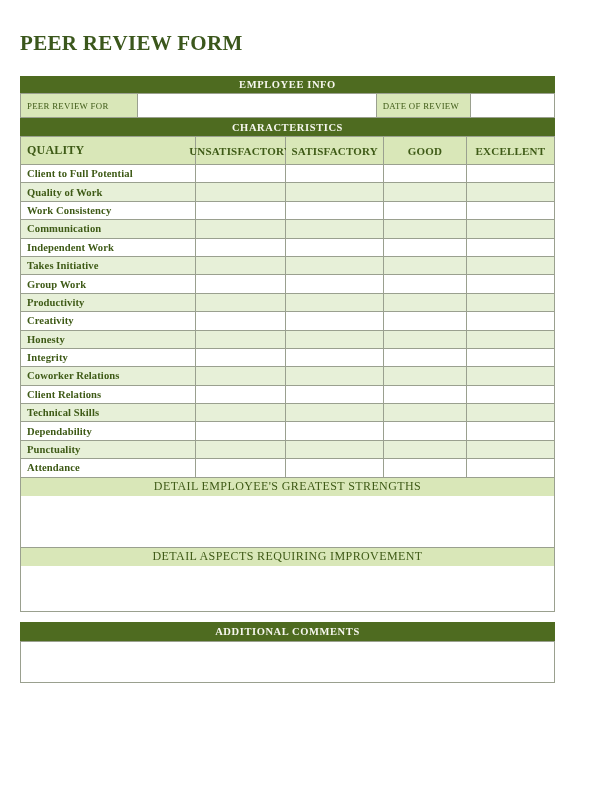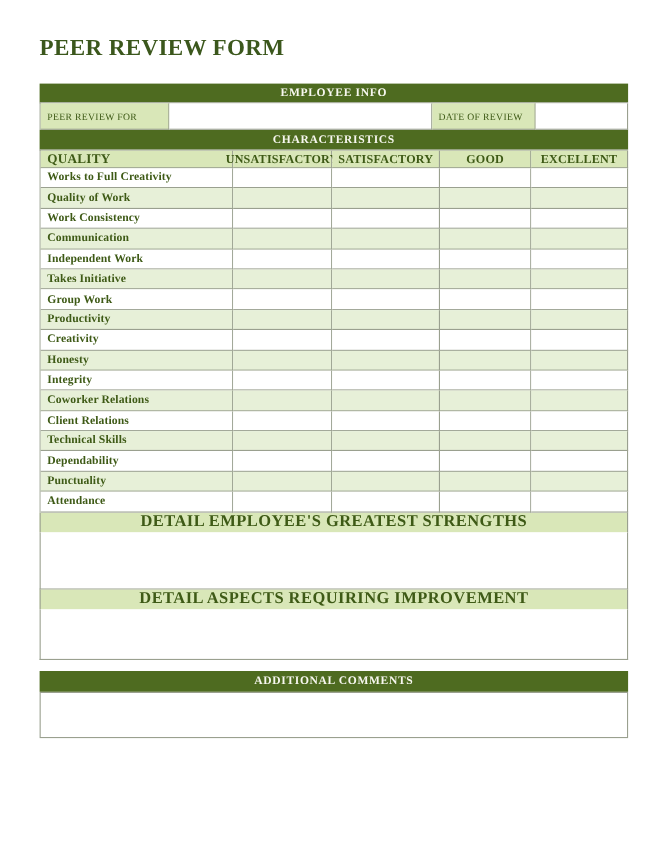--- a/index.html
+++ b/index.html
@@ -8,21 +8,21 @@
     --row-green:#e7f0d8;
     --text-green:#3e5a16;
     --border-gray:#9aa08f;
   }
   *{box-sizing:border-box;margin:0;padding:0;}
   html,body{background:#ffffff;}
   body{
     width:607px;height:789px;position:relative;overflow:hidden;
     font-family:"Liberation Serif","DejaVu Serif",serif;
   }
-  .content{position:absolute;left:36px;top:0;width:535px;}
+  .content{position:absolute;left:20px;top:0;width:535px;}
   .title{
     margin-top:31px;font-size:21px;font-weight:bold;color:#3b571c;
     letter-spacing:.3px;
   }
   .intro{
     margin-top:13px;text-align:center;font-style:italic;font-weight:bold;
     font-size:12.5px;color:#1e1e1a;line-height:1.38;width:560px;margin-left:-13px;
   }
   .form{margin-top:20px;}
   .band{
@@ -43,39 +43,39 @@
   }
   .info-row{height:24px;}
   .info-label{
     background:var(--band-green);color:var(--text-green);font-weight:normal;
     font-size:8.8px;letter-spacing:.3px;padding-left:6px;
   }
   .w-l1{width:21.9%;}
   .w-i1{width:44.7%;}
   .w-l2{width:17.6%;}
   .w-i2{width:15.8%;}
-  .hdr-row{height:16px;text-align:center;}
+  .hdr-row{height:28px;text-align:center;}
   .hdr-row .cell{background:var(--band-green);color:var(--text-green);font-weight:bold;}
   .hdr-quality{font-size:12px;padding-left:6px;letter-spacing:.2px;}
   .hdr-col{font-size:11px;justify-content:center;letter-spacing:.2px;}
   .col-q{width:32.7%;}
   .col-u{width:17.0%;}
   .col-s{width:18.3%;}
   .col-g{width:15.5%;}
   .col-e{width:16.5%;}
   .crow{height:18.4px;}
   .crow .cell{background:#ffffff;}
   .crow.alt .cell{background:var(--row-green);}
   .label-cell{
     color:var(--text-green);font-weight:bold;font-size:10.6px;
     padding-left:6px;letter-spacing:.1px;
   }
   .sub-band{
-    background:var(--band-green);color:var(--text-green);font-weight:bold;
-    font-size:15px;text-align:center;letter-spacing:.4px;
+    background:var(--band-green);color:var(--text-green);font-weight:normal;
+    font-size:12px;text-align:center;letter-spacing:.4px;
     border-left:1px solid var(--border-gray);border-right:1px solid var(--border-gray);
     display:flex;align-items:center;justify-content:center;
   }
   .sub-strengths{height:18px;}
   .sub-improve{height:18px;}
   .txtbox{
     background:#fff;border:1px solid var(--border-gray);border-top:none;
   }
   .box-strengths{height:52px;}
   .box-improve{height:46px;border-bottom:1px solid var(--border-gray);}
@@ -105,21 +105,21 @@
     <div class="tbl">
       <div class="frow hdr-row">
         <div class="cell hdr-quality col-q">QUALITY</div>
         <div class="cell hdr-col col-u">UNSATISFACTORY</div>
         <div class="cell hdr-col col-s">SATISFACTORY</div>
         <div class="cell hdr-col col-g">GOOD</div>
         <div class="cell hdr-col col-e">EXCELLENT</div>
       </div>
       <div>
           <div class="frow crow">
-            <div class="cell label-cell col-q">Works to Full Creativity</div>
+            <div class="cell label-cell col-q">Client to Full Potential</div>
             <div class="cell col-u"></div>
             <div class="cell col-s"></div>
             <div class="cell col-g"></div>
             <div class="cell col-e"></div>
           </div>
           <div class="frow crow alt">
             <div class="cell label-cell col-q">Quality of Work</div>
             <div class="cell col-u"></div>
             <div class="cell col-s"></div>
             <div class="cell col-g"></div>

